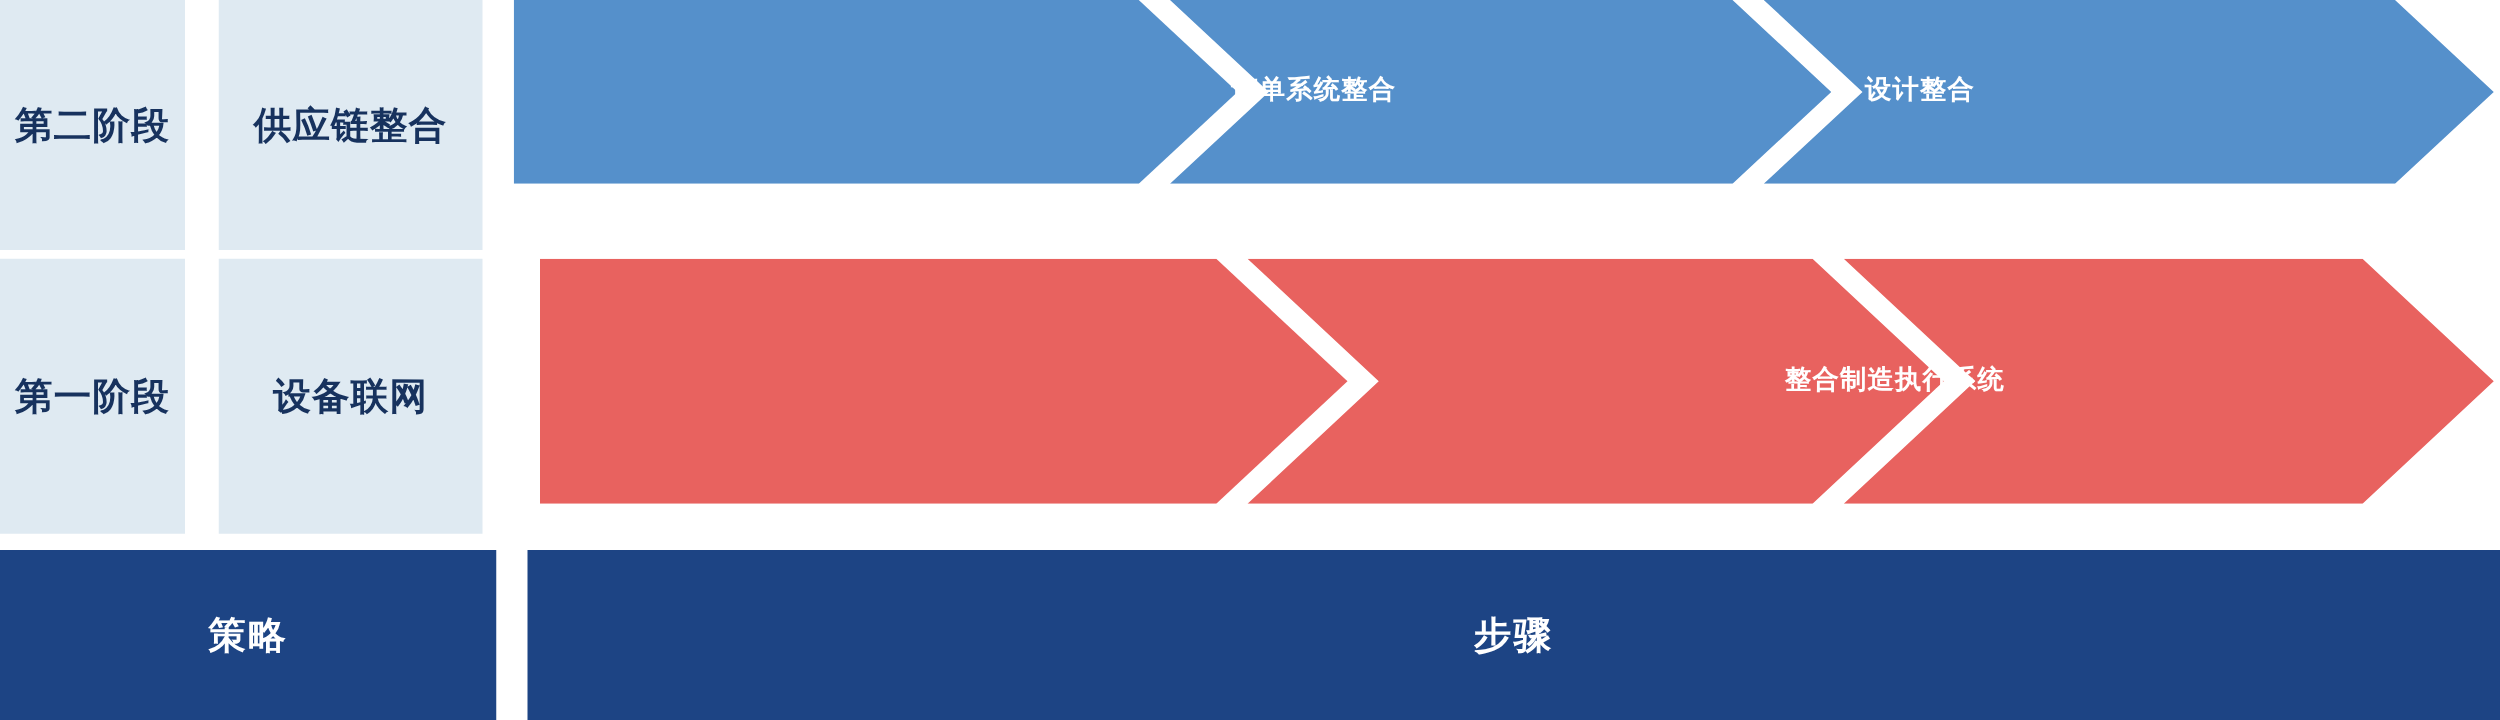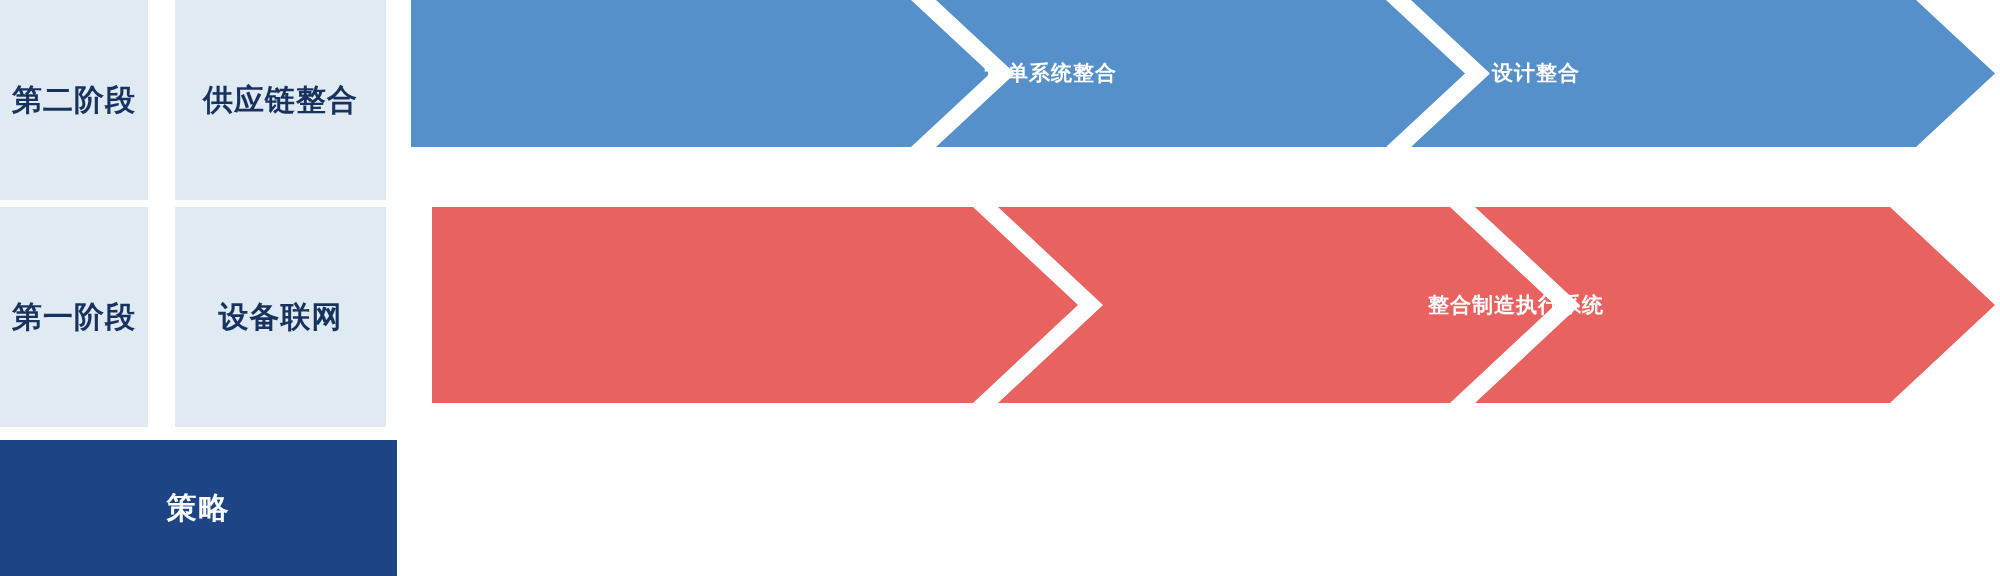--- a/index.html
+++ b/index.html
@@ -97,14 +97,17 @@
       <path fill="#e8625f" d="M566,0 H1018 L1123,98 L1018,196 H566 L671,98 Z"></path>
       <path fill="#e8625f" d="M1043,0 H1458 L1563,98 L1458,196 H1043 L1148,98 Z"></path>
     </svg>
     <div class="bandlabel" style="left:1084px;top:98px;">整合制造执行系统</div>
 
   </div>
 
   <div class="footbar foot-strategy">
     <span>策略</span>
   </div>
+  <div class="footbar foot-steps">
+    <span>步骤</span>
+  </div>
 
 </div>
 
 </body></html>

